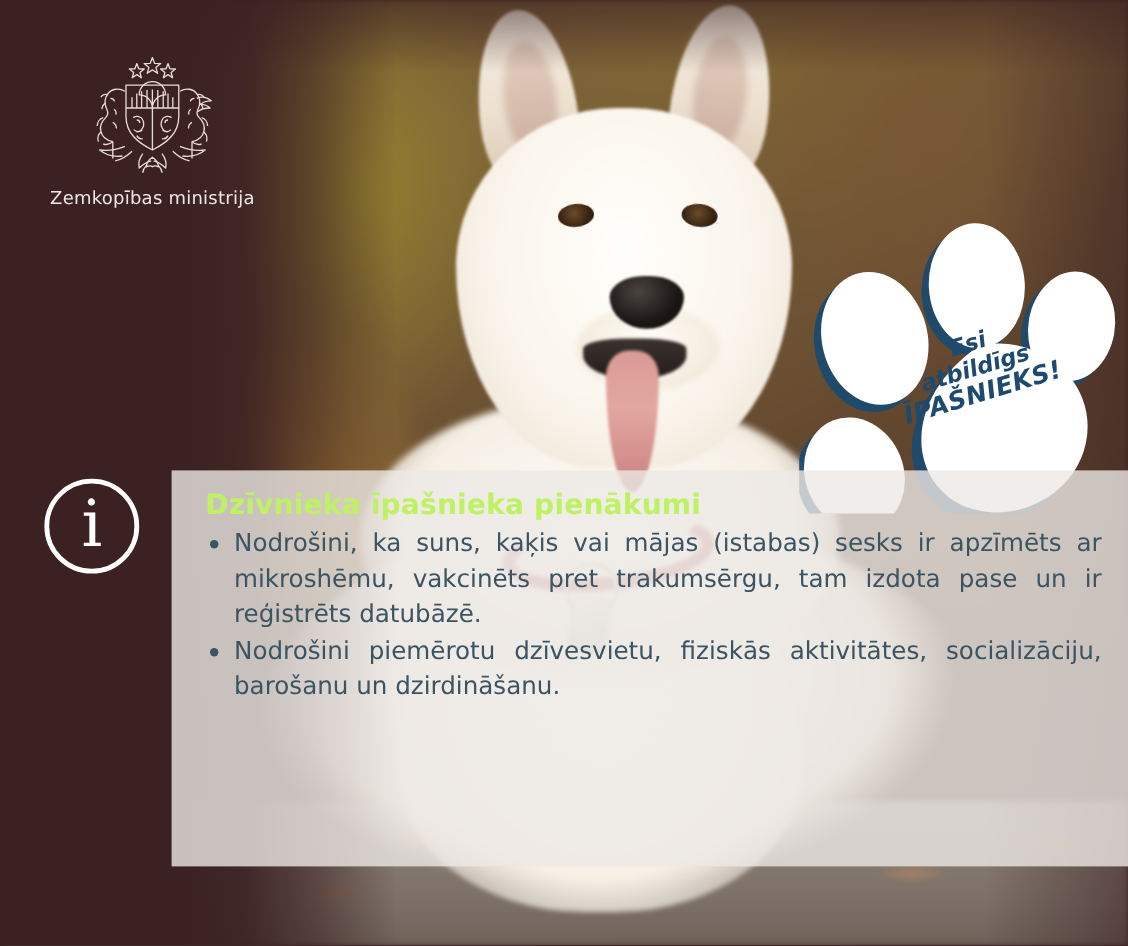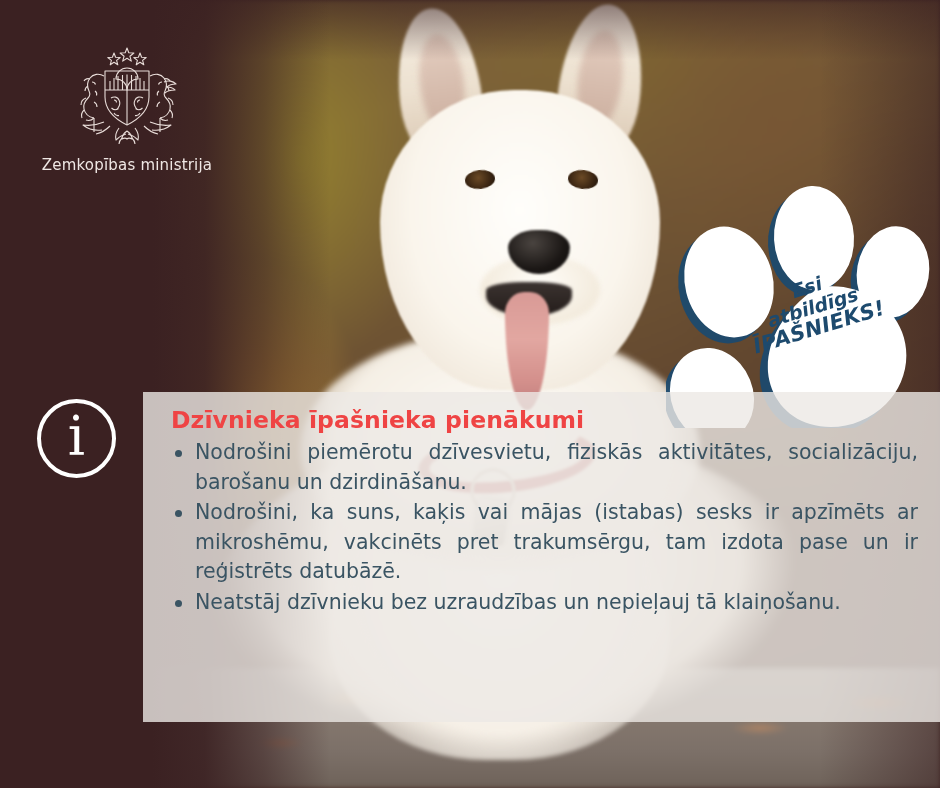--- a/index.html
+++ b/index.html
@@ -184,21 +184,21 @@
     font-size:54px; line-height:1; margin-top:-4px;
   }
 
   
   .panel{
     position:absolute; left:143px; top:392px; width:797px; height:330px;
     background:rgba(236,232,229,.80);
     padding:12px 16px 10px 14px;
   }
   .panel-title{
-    color:#ef4444; font-weight:bold; font-size:23.5px;
+    color:#bef264; font-weight:bold; font-size:23.5px;
     letter-spacing:.1px; margin:2px 0 4px 14px;
     font-family:"DejaVu Sans", sans-serif;
   }
   .bullets{ list-style:none; margin:0 0 0 38px; padding:0; }
   .bullets li{
     position:relative; color:#3a5463; font-size:20.5px;
     line-height:1.44; text-align:justify; margin-bottom:1px;
     padding-right:6px;
     font-family:"DejaVu Sans", sans-serif;
   }
@@ -306,19 +306,18 @@
     </div>
   </div>
 
   <div class="info-icon">
     <span>i</span>
   </div>
 
   <div class="panel">
     <div class="panel-title">Dzīvnieka īpašnieka pienākumi</div>
     <ul class="bullets">
+      <li>Nodrošini, ka suns, kaķis vai mājas (istabas) sesks ir apzīmēts ar mikroshēmu, vakcinēts pret trakumsērgu, tam izdota pase un ir reģistrēts datubāzē.</li>
       <li>Nodrošini piemērotu dzīvesvietu, fiziskās aktivitātes, socializāciju, barošanu un dzirdināšanu.</li>
-      <li>Nodrošini, ka suns, kaķis vai mājas (istabas) sesks ir apzīmēts ar mikroshēmu, vakcinēts pret trakumsērgu, tam izdota pase un ir reģistrēts datubāzē.</li>
-      <li>Neatstāj dzīvnieku bez uzraudzības un nepieļauj tā klaiņošanu.</li>
     </ul>
   </div>
 
 </div>
 
 </body></html>

